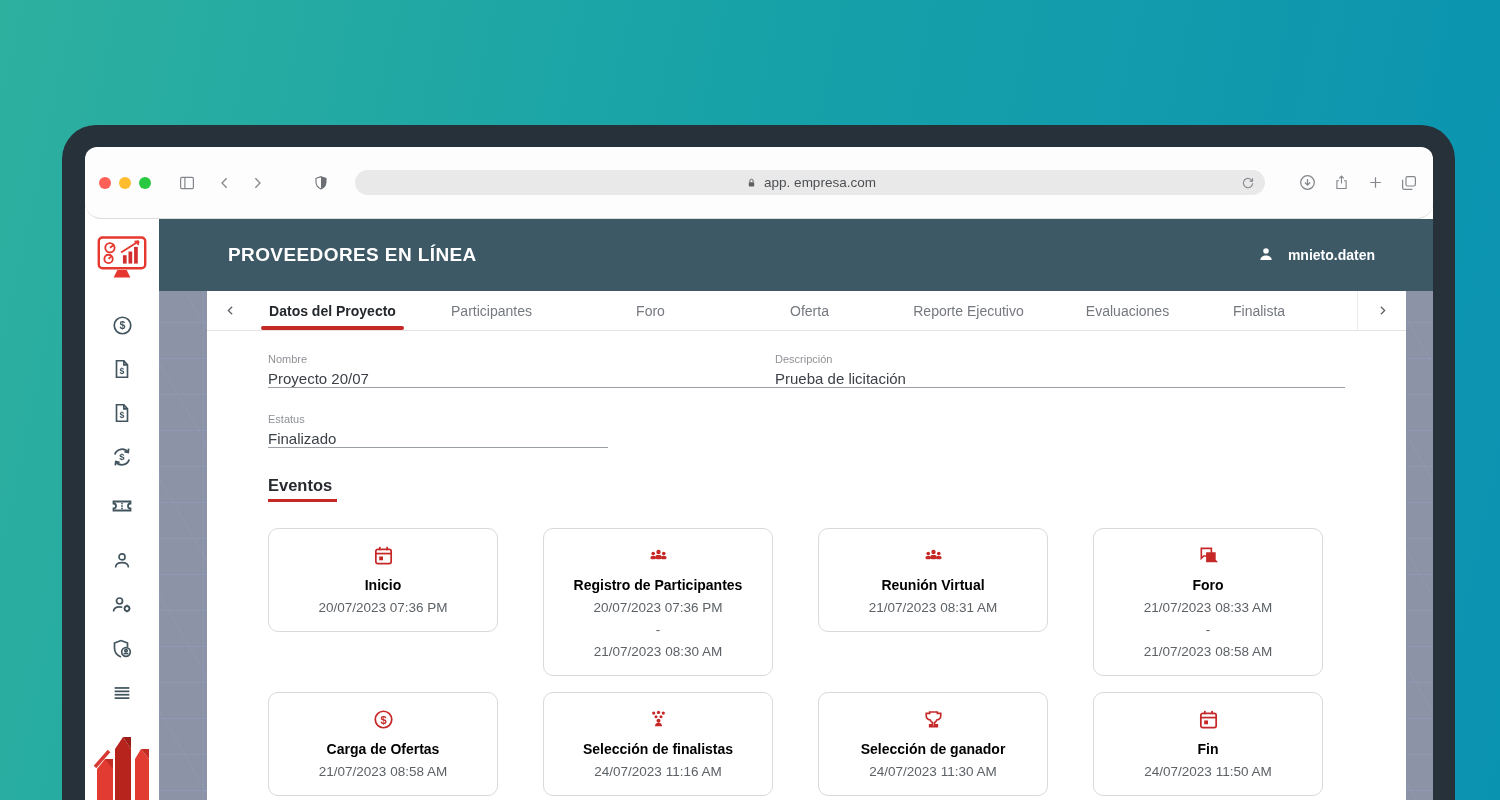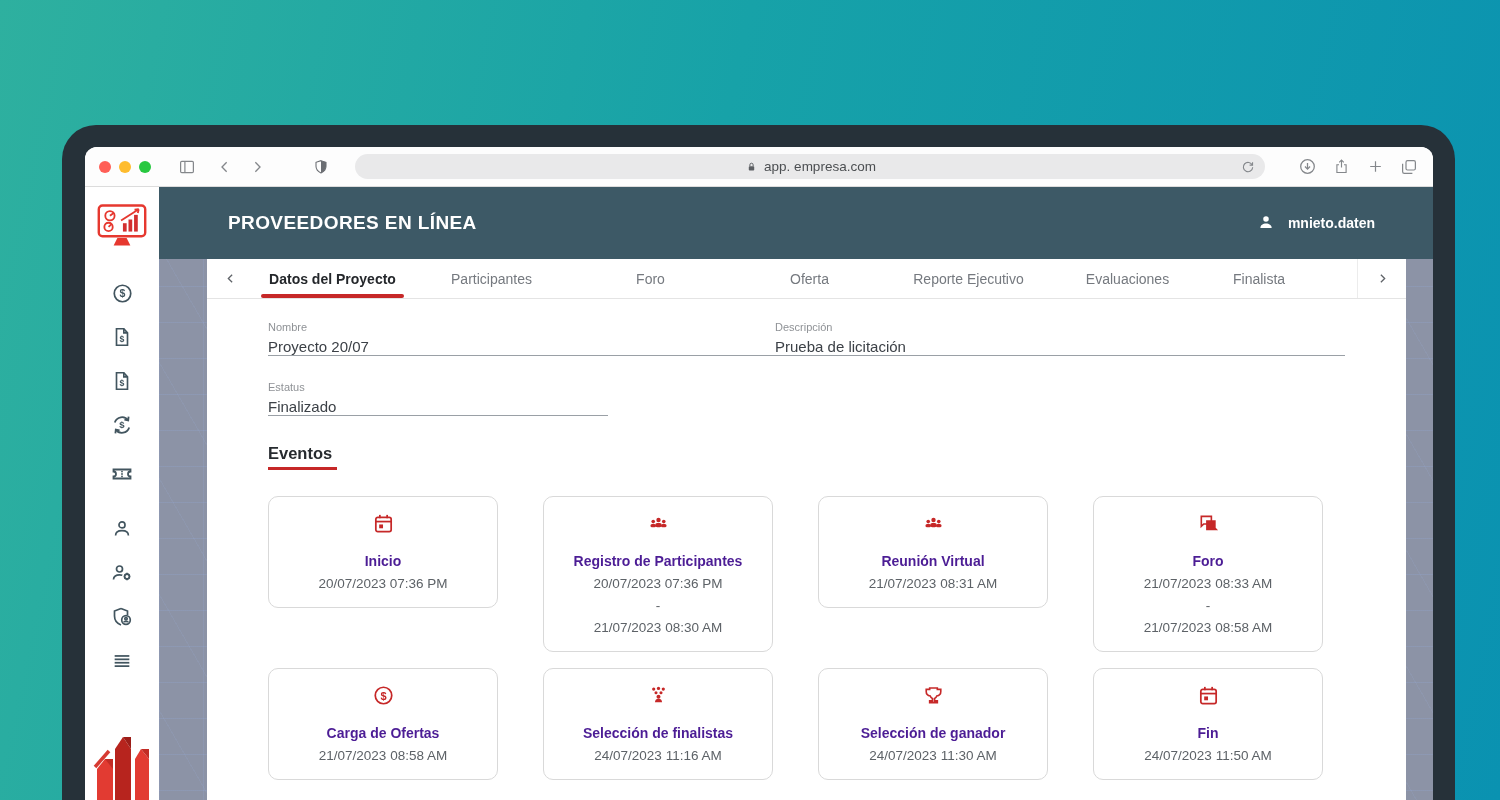--- a/index.html
+++ b/index.html
@@ -14,21 +14,21 @@
     background:#263139;border-radius:34px 34px 0 0;
   }
   .window{
     position:absolute;left:85px;top:147px;width:1348px;height:680px;
     background:#ffffff;border-radius:12px 12px 0 0;overflow:hidden;
     display:flex;flex-direction:column;
   }
   
   .chrome{
     height:39px;flex:0 0 39px;display:flex;align-items:center;
-    background:#fdfdfd;border-bottom:1px solid #dcdcdc;padding:0 14px;gap:18px;
+    background:#fdfdfd;border-bottom:1px solid #dcdcdc;padding:16px 14px;gap:18px;border-radius:16px;
   }
   .lights{display:flex;gap:8px;align-items:center;margin-right:8px;}
   .light{width:12px;height:12px;border-radius:50%;}
   .light.red{background:#ff5f57;}
   .light.yellow{background:#febc2e;}
   .light.green{background:#28c840;}
   .chrome-ic{width:20px;height:20px;display:flex;align-items:center;justify-content:center;color:#84878b;}
   .chrome-ic svg{display:block;}
   .nav-group{display:flex;gap:12px;align-items:center;margin-right:26px;}
   .shield-wrap{margin-right:6px;}
@@ -79,21 +79,21 @@
   .flabel{font-size:11px;color:#8f9296;margin-bottom:5px;}
   .fvalue{font-size:15px;color:#3c4147;padding-bottom:0;border-bottom:1px solid #9aa0a6;}
   .field-estatus{width:340px;margin-top:25px;}
   .events-heading{margin-top:28px;display:inline-block;font-size:16.5px;font-weight:bold;color:#272b2f;}
   .events-heading::after{content:"";display:block;width:69px;height:2.5px;background:#c62828;margin-top:4px;}
   .cards{margin-top:26px;display:grid;grid-template-columns:repeat(4,230px);
          column-gap:45px;row-gap:16px;align-items:start;}
   .card{border:1px solid #d9d9d9;border-radius:10px;background:#fff;
         padding:15px 12px 16px;text-align:center;}
   .card-icon{height:24px;display:flex;align-items:center;justify-content:center;color:#c62828;}
-  .card-title{font-size:14px;font-weight:bold;color:#4c1d95;margin-top:17px;}
+  .card-title{font-size:14px;font-weight:bold;color:#000000;margin-top:9px;}
   .card-line{font-size:13.5px;color:#5d6267;margin-top:7px;}
   .card-line:empty{display:none;margin:0;}
 </style>
 </head>
 <body>
 
 <div class="stage">
   <div class="frame"></div>
   <div class="window">
 

